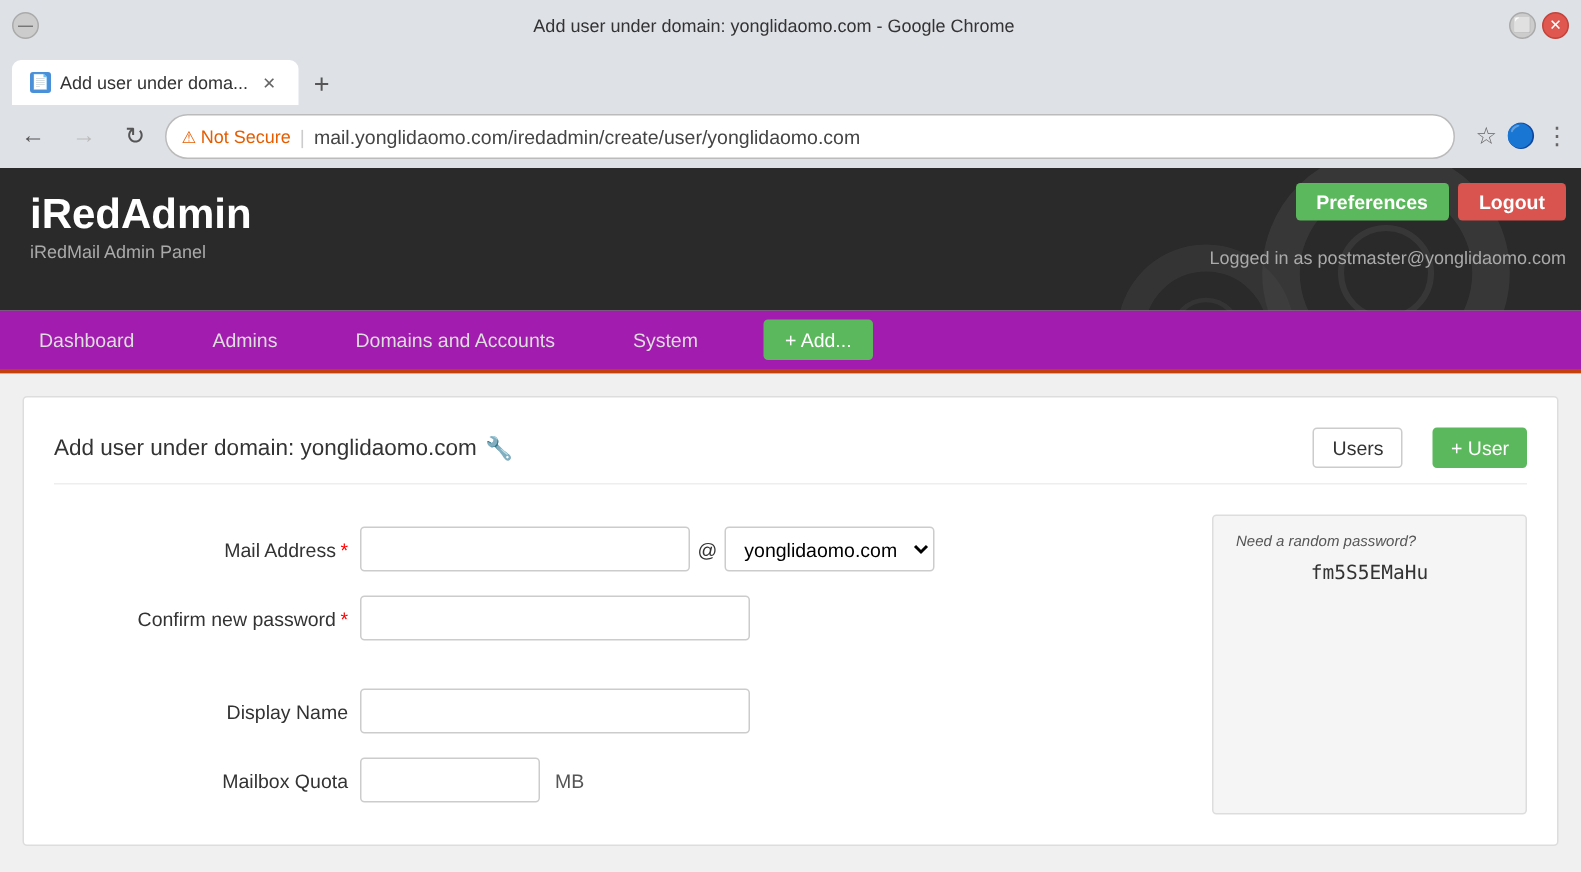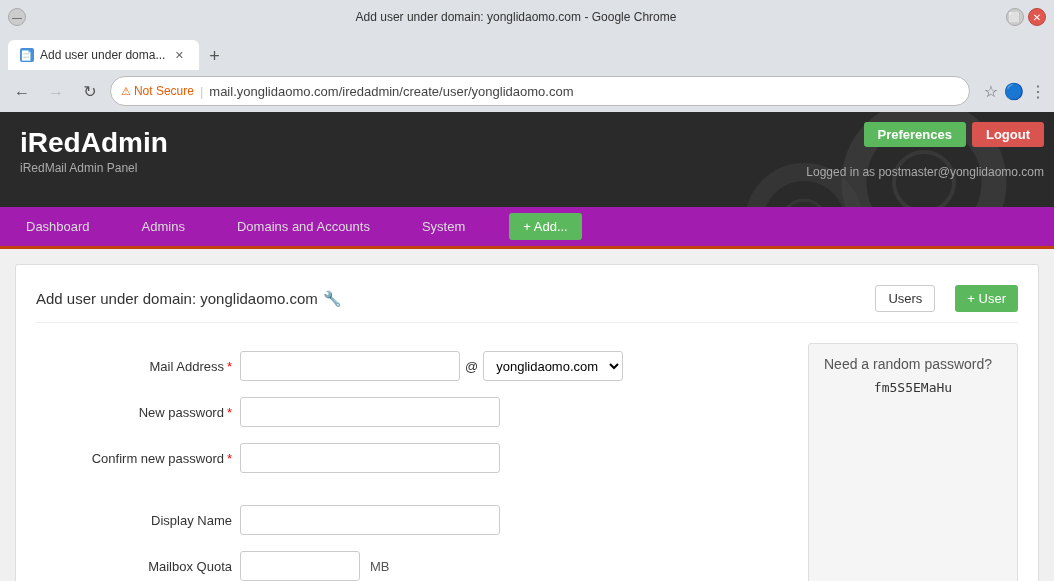--- a/index.html
+++ b/index.html
@@ -60,21 +60,21 @@
     .required { color: red; margin-left: 3px; }
     .form-input { width: 260px; height: 30px; border: 1px solid #ccc; border-radius: 3px; padding: 4px 8px; font-size: 13px; }
     .form-input-quota { width: 120px; height: 30px; border: 1px solid #ccc; border-radius: 3px; padding: 4px 8px; font-size: 13px; }
     .at-sign { margin: 0 5px; color: #333; }
     .domain-select { height: 30px; border: 1px solid #ccc; border-radius: 3px; padding: 4px 8px; font-size: 13px; background: white; }
     .mb-label { margin-left: 10px; color: #555; }
     .inline-group { display: flex; align-items: center; }
 
     
     .password-box { background: #f5f5f5; border: 1px solid #ddd; border-radius: 3px; padding: 12px 15px; width: 210px; }
-    .password-box-title { color: #555; font-size: 14px; margin-bottom: 8px; }
+    .password-box-title { color: #555; font-size: 10px; margin-bottom: 8px; font-style: italic; }
     .password-value { color: #333; font-size: 13px; font-family: monospace; text-align: center; }
 
     
     .gear-svg { position: absolute; right: 30px; top: -10px; opacity: 0.3; }
   </style>
 </head>
 <body>
 
 <div class="browser-chrome">
   <div class="title-bar">
@@ -173,28 +173,20 @@
                 <input type="text" class="form-input" style="width: 220px;">
                 <span class="at-sign">@</span>
                 <select class="domain-select">
                   <option>yonglidaomo.com</option>
                 </select>
               </div>
             </td>
           </tr>
           <tr>
             <td class="form-label">
-              <span>New password</span><span class="required">*</span>
-            </td>
-            <td>
-              <input type="password" class="form-input" style="">
-            </td>
-          </tr>
-          <tr>
-            <td class="form-label">
               <span>Confirm new password</span><span class="required">*</span>
             </td>
             <td>
               <input type="password" class="form-input" style="">
             </td>
           </tr>
           <tr>
                 <td colspan="2" style="height:10px;"></td>
               </tr>
           <tr>

